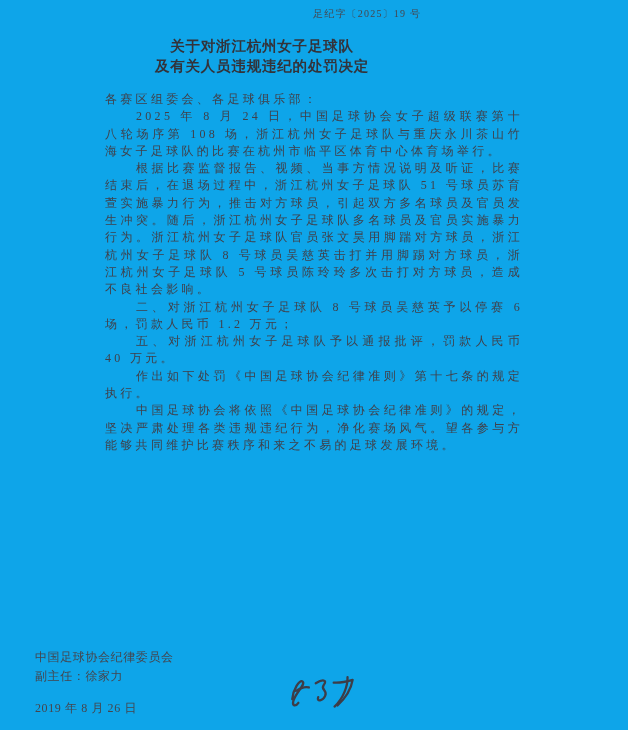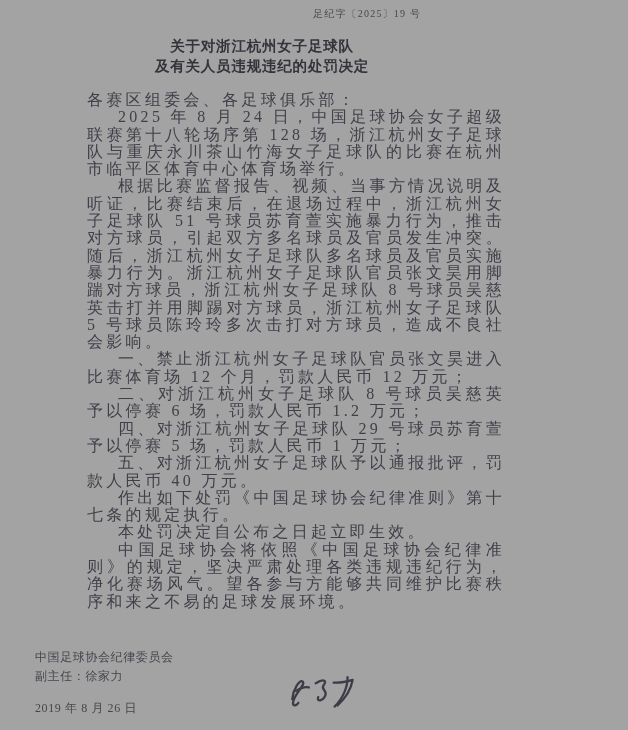--- a/index.html
+++ b/index.html
@@ -2,21 +2,21 @@
 <html lang="zh"><head>
 <meta charset="utf-8">
 <style>
   * { margin: 0; padding: 0; box-sizing: border-box; }
   html, body { background: #ffffff; }
   .page {
     position: relative;
     width: 628px;
     height: 730px;
     margin: 0 auto;
-    background: #a3a3a3;
+    background: #0ea5e9;
     color: #3f3f46;
     font-family: "Liberation Serif", "DejaVu Serif", serif;
     overflow: hidden;
   }
   .doc-number {
     position: absolute;
     top: 7px;
     left: 313px;
     font-size: 10px;
     letter-spacing: 1.2px;
@@ -32,23 +32,23 @@
     transform: translateX(-52px);
     font-weight: bold;
     font-size: 14.5px;
     line-height: 20px;
     letter-spacing: 0.8px;
     color: #33333a;
   }
   .body {
     position: absolute;
     top: 91px;
-    left: 87px;
+    left: 105px;
     width: 418px;
-    font-size: 16px;
+    font-size: 12px;
     line-height: 17.3px;
     letter-spacing: 3.3px;
     text-align: justify;
     text-justify: inter-character;
     color: #40404a;
   }
   .body p { margin: 0; text-indent: 31px; }
   .body p.no-indent { text-indent: 0; }
   .footer {
     position: absolute;
@@ -83,28 +83,25 @@
 
   <div class="doc-number">足纪字〔2025〕19 号</div>
 
   <div class="title">
     <div>关于对浙江杭州女子足球队</div>
     <div>及有关人员违规违纪的处罚决定</div>
   </div>
 
   <div class="body">
     <p class="no-indent">各赛区组委会、各足球俱乐部：</p>
-    <p>2025 年 8 月 24 日，中国足球协会女子超级联赛第十八轮场序第 128 场，浙江杭州女子足球队与重庆永川茶山竹海女子足球队的比赛在杭州市临平区体育中心体育场举行。</p>
+    <p>2025 年 8 月 24 日，中国足球协会女子超级联赛第十八轮场序第 108 场，浙江杭州女子足球队与重庆永川茶山竹海女子足球队的比赛在杭州市临平区体育中心体育场举行。</p>
     <p>根据比赛监督报告、视频、当事方情况说明及听证，比赛结束后，在退场过程中，浙江杭州女子足球队 51 号球员苏育萱实施暴力行为，推击对方球员，引起双方多名球员及官员发生冲突。随后，浙江杭州女子足球队多名球员及官员实施暴力行为。浙江杭州女子足球队官员张文昊用脚踹对方球员，浙江杭州女子足球队 8 号球员吴慈英击打并用脚踢对方球员，浙江杭州女子足球队 5 号球员陈玲玲多次击打对方球员，造成不良社会影响。</p>
-    <p>一、禁止浙江杭州女子足球队官员张文昊进入比赛体育场 12 个月，罚款人民币 12 万元；</p>
     <p>二、对浙江杭州女子足球队 8 号球员吴慈英予以停赛 6 场，罚款人民币 1.2 万元；</p>
-    <p>四、对浙江杭州女子足球队 29 号球员苏育萱予以停赛 5 场，罚款人民币 1 万元；</p>
     <p>五、对浙江杭州女子足球队予以通报批评，罚款人民币 40 万元。</p>
     <p>作出如下处罚《中国足球协会纪律准则》第十七条的规定执行。</p>
-    <p>本处罚决定自公布之日起立即生效。</p>
     <p>中国足球协会将依照《中国足球协会纪律准则》的规定，坚决严肃处理各类违规违纪行为，净化赛场风气。望各参与方能够共同维护比赛秩序和来之不易的足球发展环境。</p>
   </div>
 
   <div class="footer">
     <div class="org">中国足球协会纪律委员会</div>
     <div class="signer">副主任：徐家力</div>
     <div class="date">2019 年 8 月 26 日</div>
   </div>
 
   <div class="signature">

